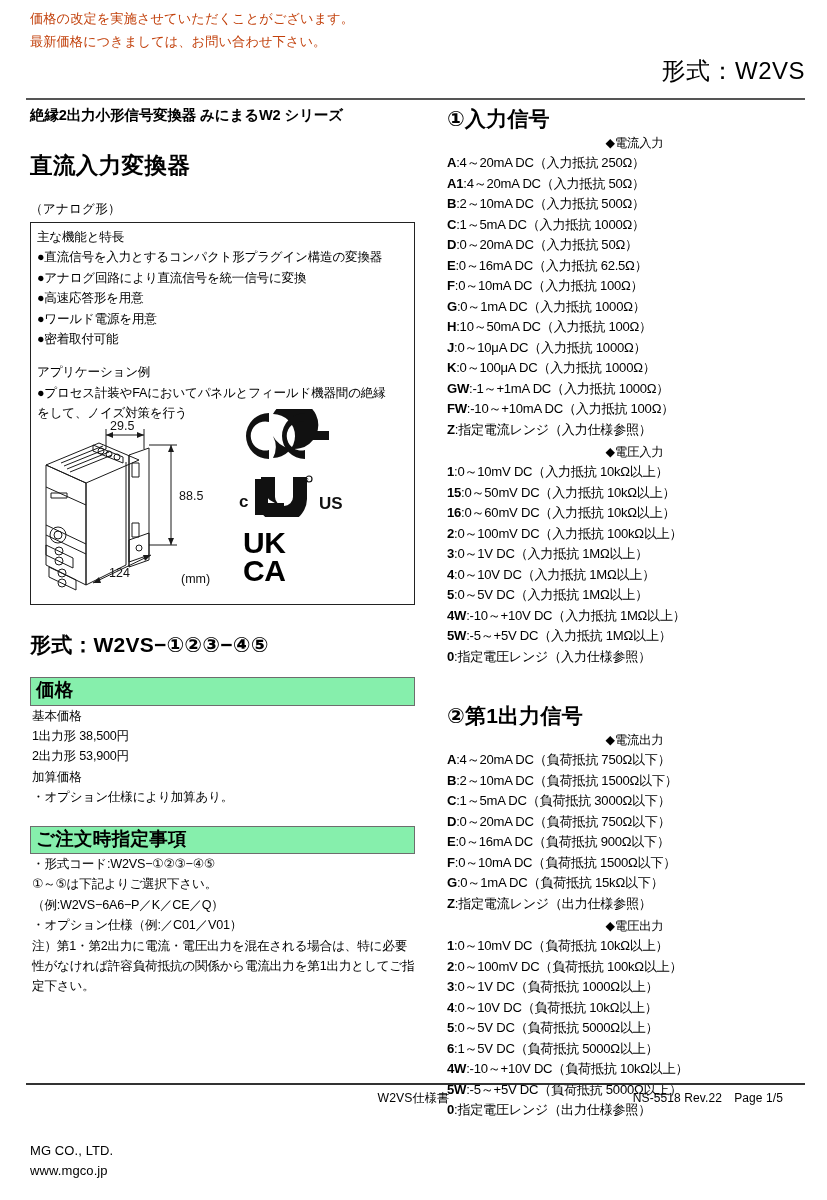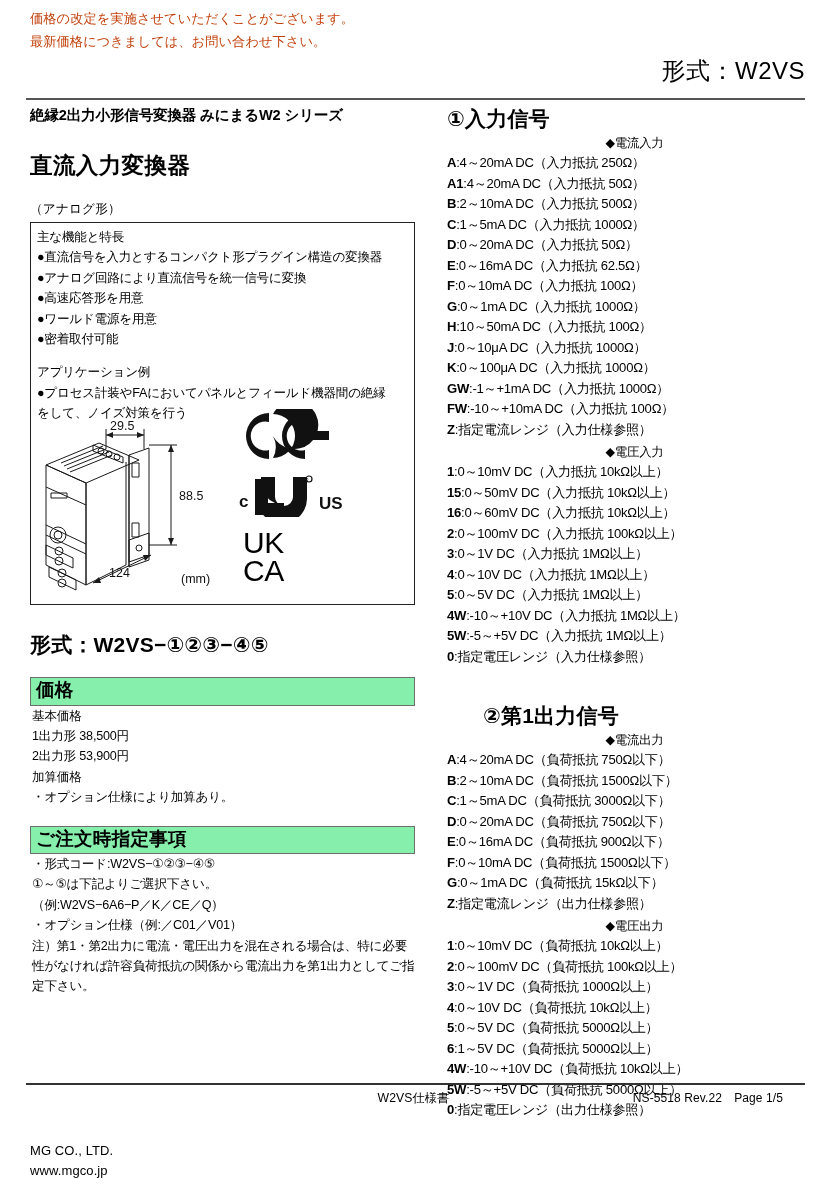--- a/index.html
+++ b/index.html
@@ -138,21 +138,21 @@
   }
   .body-line.wrap { white-space: normal; }
 
   
   .spec-head {
     font-size: 21px;
     font-weight: bold;
     letter-spacing: 0.2px;
     line-height: 1.2;
   }
-  .spec-head.second { margin-top: 36px; margin-left: 36px; }
+  .spec-head.second { margin-top: 36px; }
   .spec-sub {
     font-size: 12.4px;
     line-height: 1.62;
     letter-spacing: -0.2px;
     margin-top: 2px;
     text-align: center;
   }
   .spec-line {
     font-size: 13.1px;
     line-height: 1.565;
@@ -199,21 +199,21 @@
   .certs {
     position: absolute;
     left: 208px;
     top: 4px;
     width: 150px;
   }
   .ce-mark { display: block; }
   .ul-mark { display: block; margin-top: 8px; }
   .ukca {
     font-size: 30px;
-    font-weight: normal;
+    font-weight: bold;
     line-height: 0.92;
     letter-spacing: -0.5px;
     margin-top: 12px;
     margin-left: 4px;
   }
 </style>
 </head>
 <body>
 
 <div id="page">

